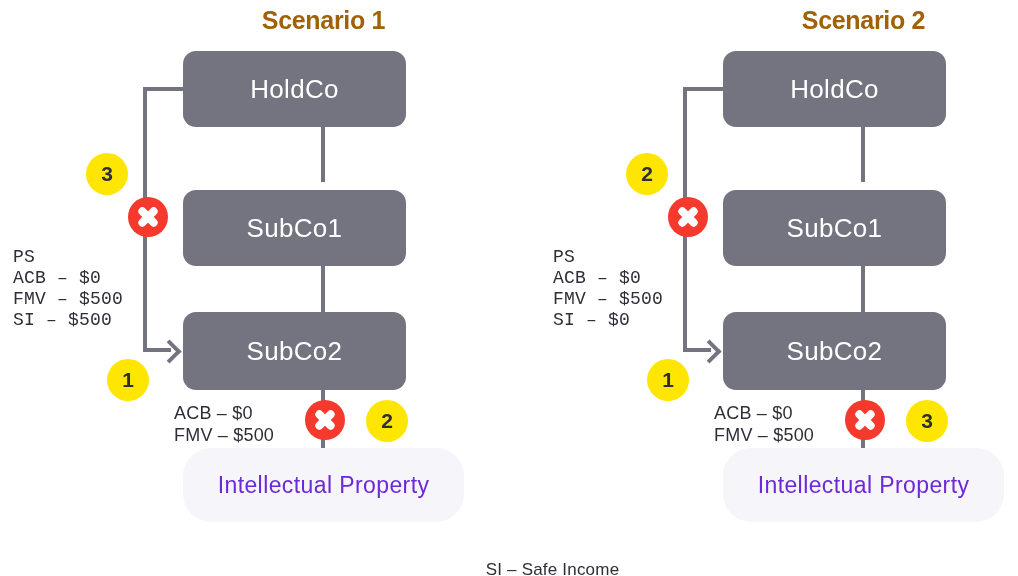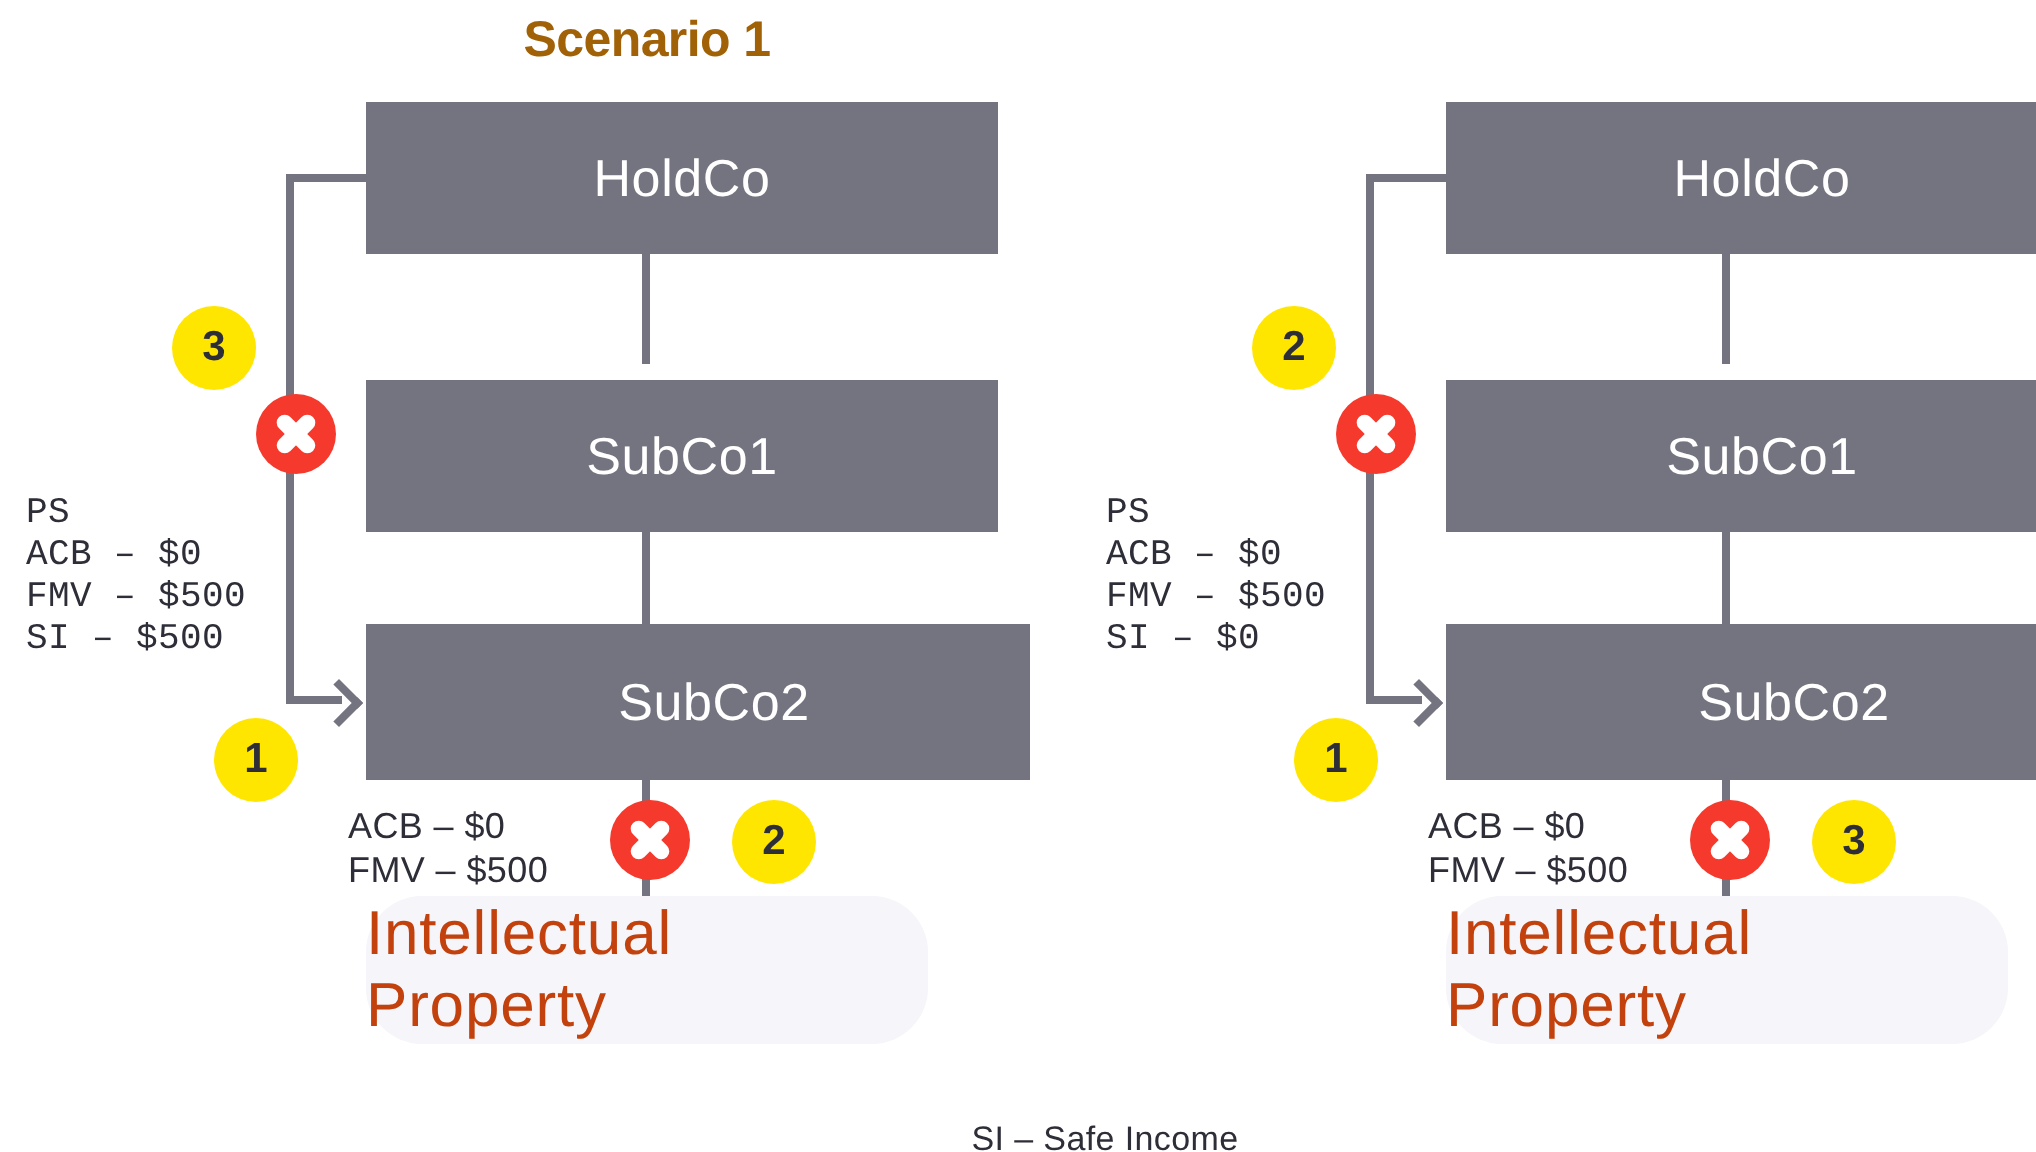--- a/index.html
+++ b/index.html
@@ -10,33 +10,33 @@
   .scenario{position:absolute;top:0;width:478px;height:576px;}
   .scenario.s1{left:0;}
   .scenario.s2{left:540px;}
 
   .title{
     position:absolute;left:183px;top:6px;width:281px;margin:0;
     text-align:center;font-size:25px;font-weight:700;letter-spacing:-0.3px;color:#a16207;
   }
 
   .box{
-    position:absolute;left:183px;width:316px;background:#747480;color:#ffffff;
+    position:absolute;left:183px;width:223px;background:#747480;color:#ffffff;
     display:flex;align-items:center;justify-content:center;
-    font-size:26px;font-weight:400;letter-spacing:0.3px;
+    font-size:26px;font-weight:400;letter-spacing:0.3px;border-radius:13px;
   }
   .box.holdco{top:51px;height:76px;}
   .box.subco1{top:190px;height:76px;}
-  .box.subco2{top:312px;height:78px;padding-left:16px;}
+  .box.subco2{top:312px;height:78px;}
 
   .ip{
     position:absolute;left:183px;top:448px;width:281px;height:74px;
-    background:#f5f5fa;border-radius:28px;color:#c2410c;
-    display:flex;align-items:center;justify-content:flex-start;
-    font-size:31px;font-weight:400;letter-spacing:0.4px;
+    background:#f5f5fa;border-radius:28px;color:#6d28d9;
+    display:flex;align-items:center;justify-content:center;
+    font-size:23px;font-weight:400;letter-spacing:0.4px;
   }
 
   .line{position:absolute;background:#747480;}
   .v1{left:321px;top:127px;width:4px;height:55px;}
   .v2{left:321px;top:258px;width:4px;height:54px;}
   .v3{left:321px;top:390px;width:4px;height:58px;}
   .bp-top{left:143px;top:87px;width:40px;height:4px;}
   .bp-vert{left:143px;top:87px;width:4px;height:265px;}
   .bp-bot{left:143px;top:348px;width:28px;height:4px;}
   .arrow{
@@ -120,20 +120,21 @@
 
     <div class="badge top">3</div>
     <div class="badge transfer">1</div>
     <div class="badge bottom">2</div>
 
     <div class="xmark top"></div>
     <div class="xmark bottom"></div>
   </section>
 
   <section class="scenario s2">
+    <h2 class="title">Scenario 2</h2>
 
     <div class="line v1"></div>
     <div class="line v2"></div>
     <div class="line v3"></div>
     <div class="line bp-top"></div>
     <div class="line bp-vert"></div>
     <div class="line bp-bot"></div>
     <div class="arrow"></div>
 
     <div class="box holdco">

